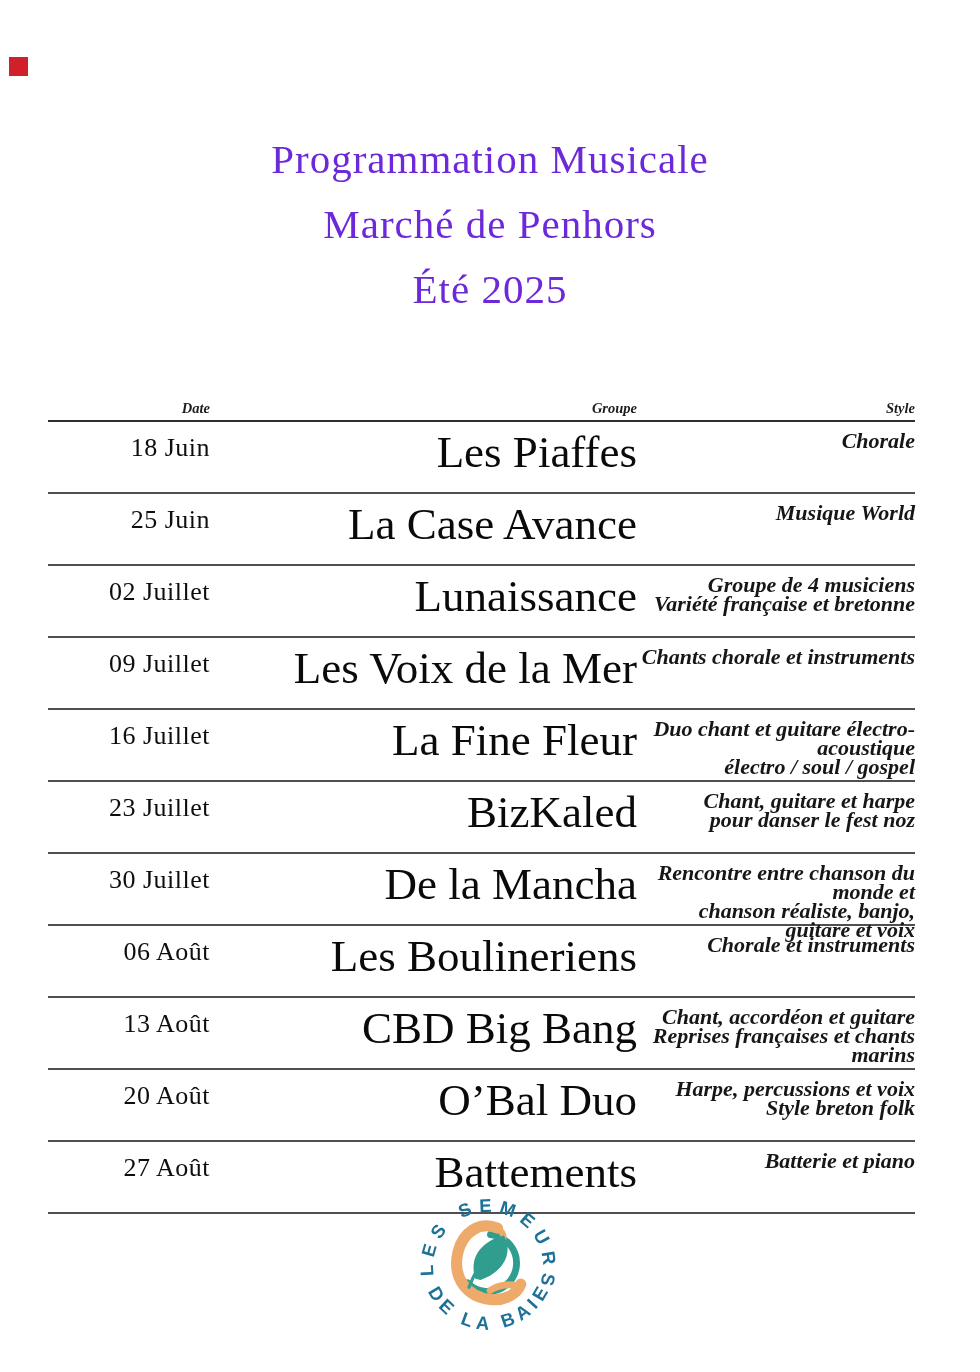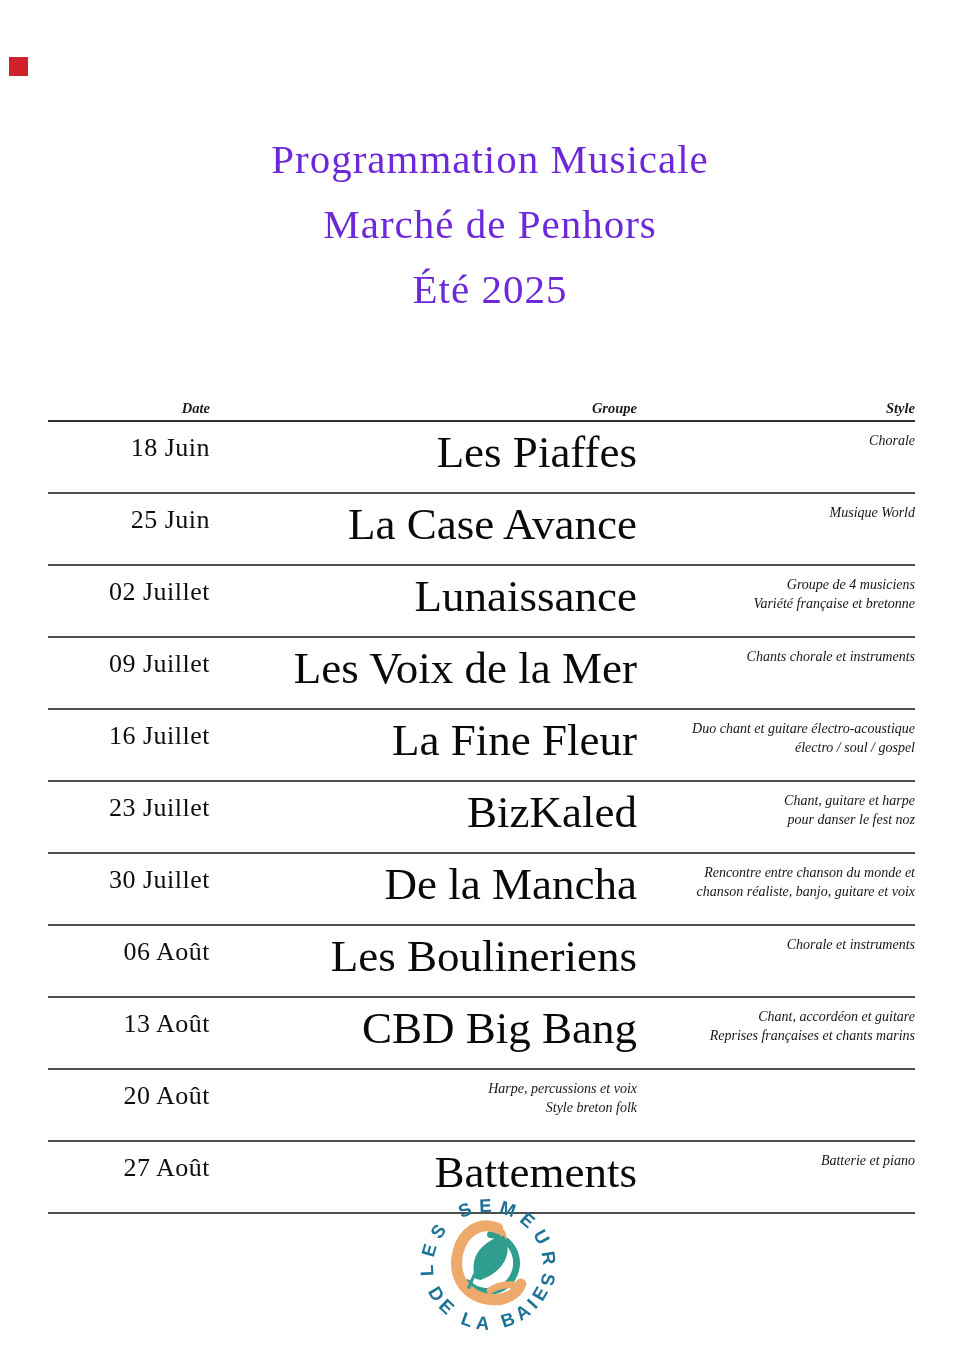--- a/index.html
+++ b/index.html
@@ -46,21 +46,21 @@
   .cell-date{
     padding-left:9px;padding-top:11px;
     font-size:26px;letter-spacing:0.5px;color:#0e0e0e;white-space:nowrap;
   }
   .cell-group{
     padding-top:1px;
     font-size:45px;line-height:58px;color:#0a0a0a;white-space:nowrap;
   }
   .cell-style{
     padding-top:9px;
-    font-style:italic;font-weight:400;font-size:14px;line-height:19px;color:#161616;
+    font-style:italic;font-weight:700;font-size:22px;line-height:19px;color:#161616;
   }
   
   .logo{
     position:absolute;left:414px;top:1189px;width:148px;height:148px;
   }
   .logo svg{display:block;width:100%;height:100%;}
   .logo text{
     font-family:"Liberation Sans", sans-serif;
     font-weight:700;font-size:17.5px;
   }
@@ -148,20 +148,21 @@
         <div class="row">
       <div class="cell-date">13 Août</div>
       <div class="cell-group">CBD Big Bang</div>
       <div class="cell-style">
             <div>Chant, accordéon et guitare</div>
             <div>Reprises françaises et chants marins</div>
           </div>
     </div>
         <div class="row">
       <div class="cell-date">20 Août</div>
+      <div class="cell-group">O’Bal Duo</div>
       <div class="cell-style">
             <div>Harpe, percussions et voix</div>
             <div>Style breton folk</div>
           </div>
     </div>
         <div class="row">
       <div class="cell-date">27 Août</div>
       <div class="cell-group">Battements</div>
       <div class="cell-style">
             <div>Batterie et piano</div>

